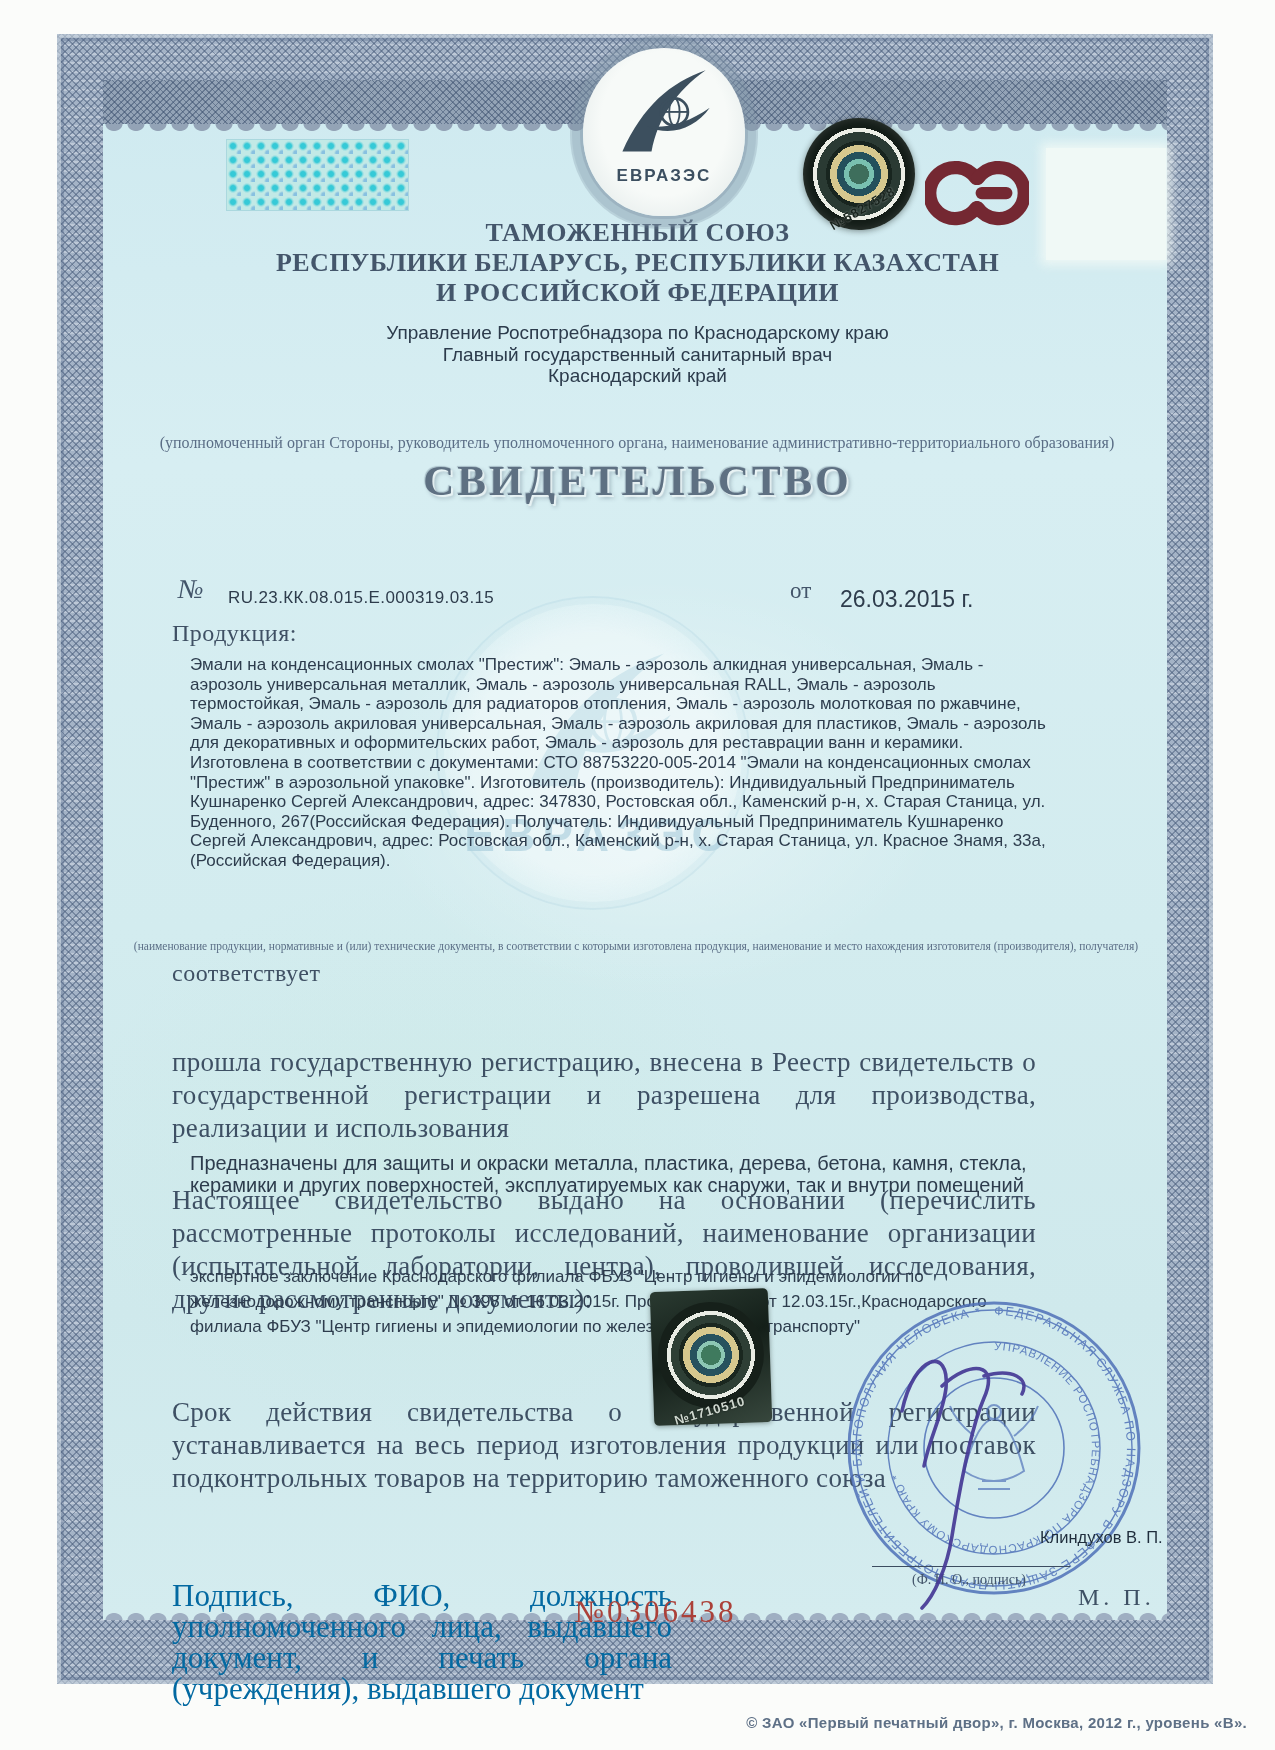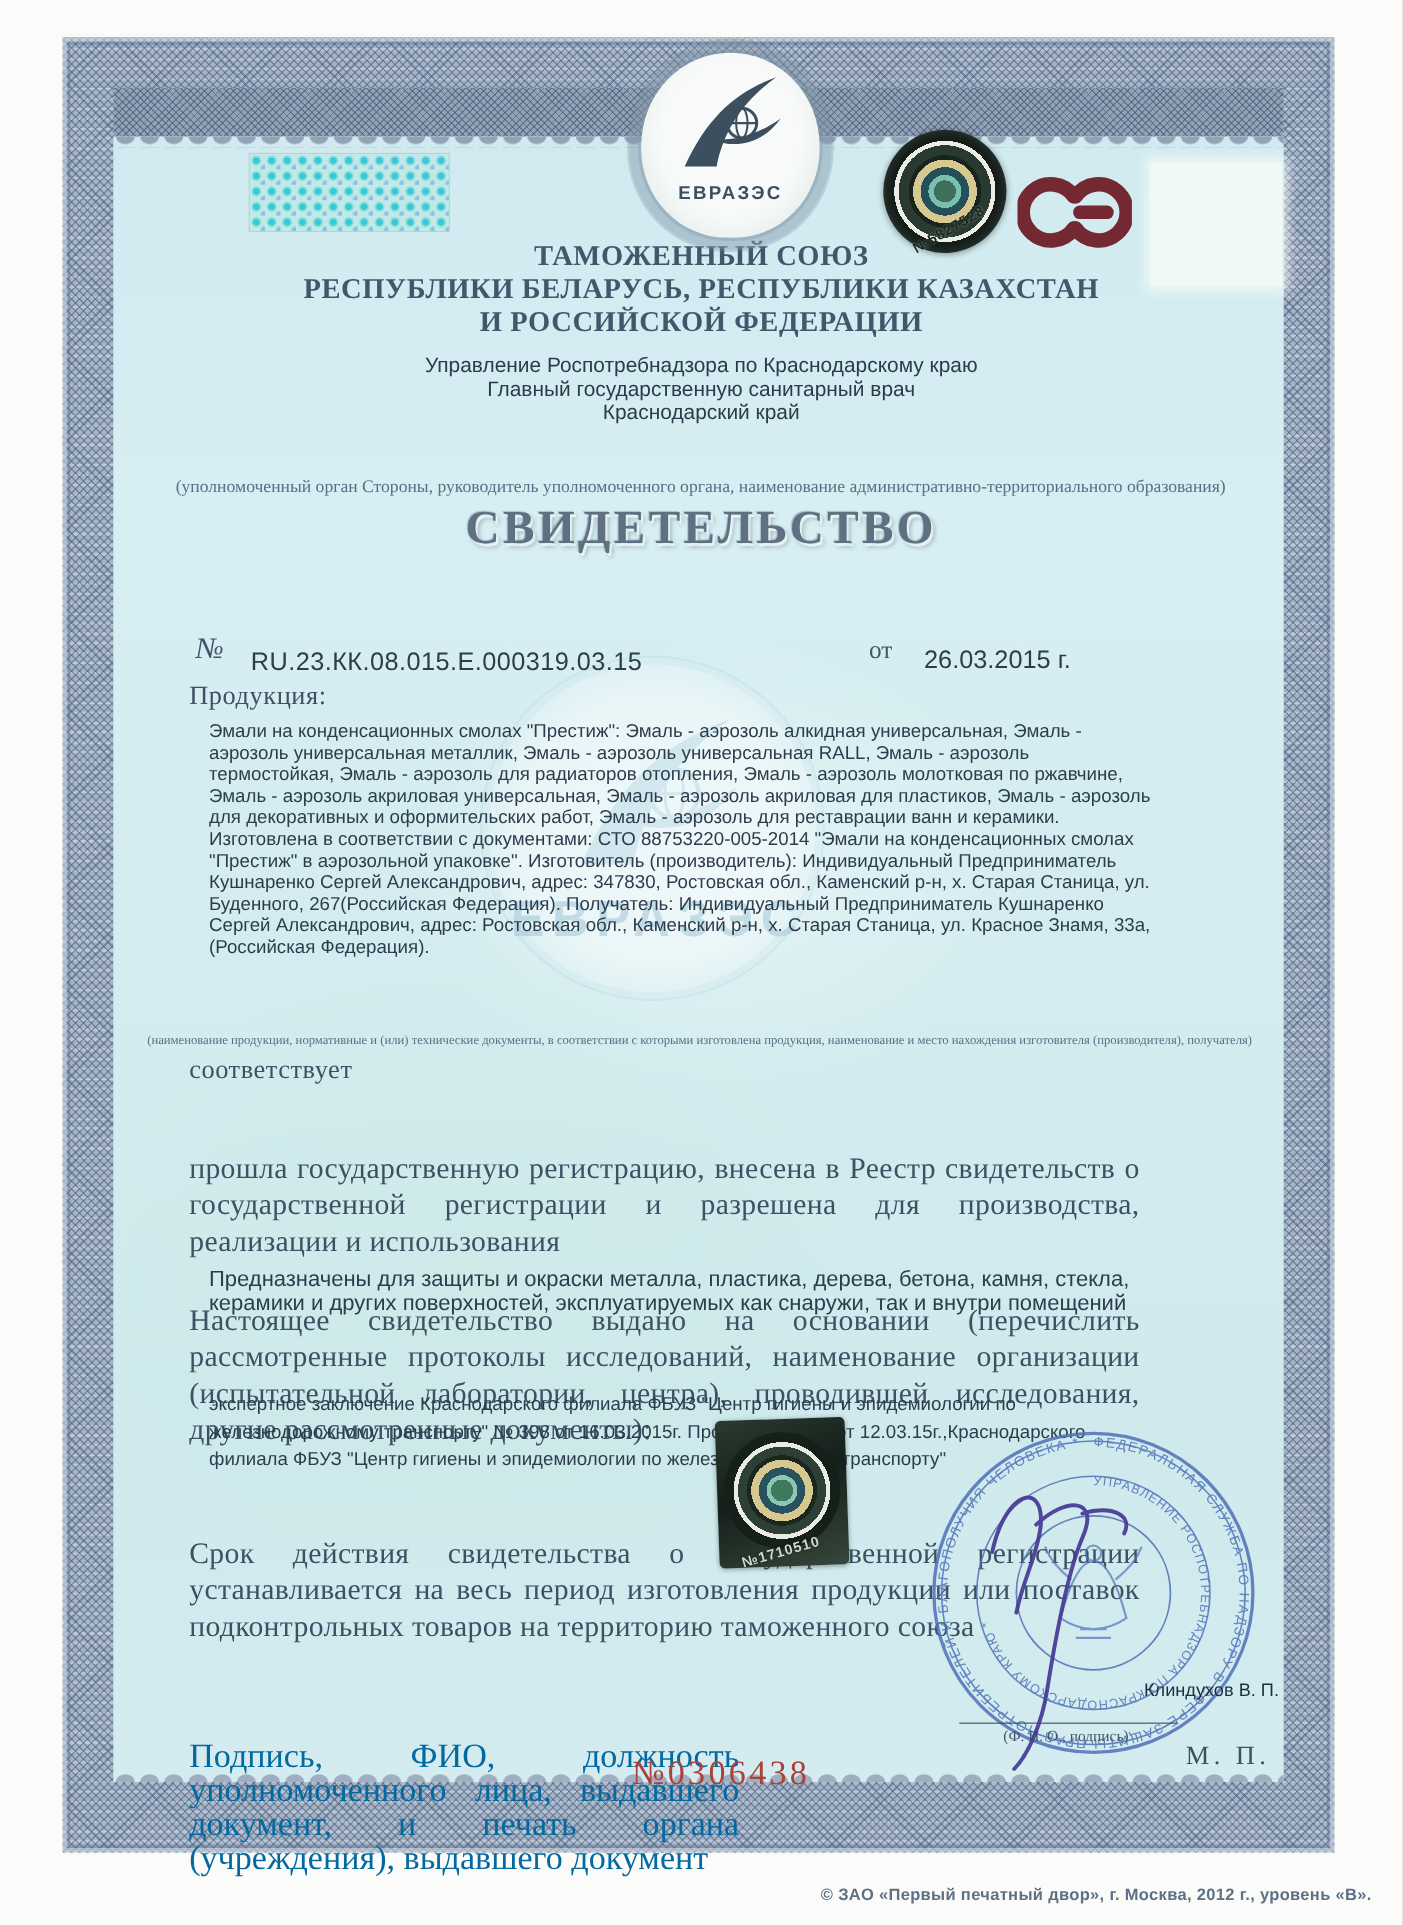--- a/index.html
+++ b/index.html
@@ -119,21 +119,21 @@
   .caption{text-align:center;color:#5b6e86;}
   .caption1{left:137px;width:1000px;top:434px;font-size:16px;}
   .caption2{left:130px;width:1012px;top:940px;font-size:11.5px;}
   .doc-title{
     left:105px;width:1065px;top:456px;text-align:center;
     font-size:43px;font-weight:bold;letter-spacing:3px;color:#5e7082;
     text-shadow:2px 2px 1px rgba(245,252,253,.8), -1px -1px 1px rgba(80,100,120,.35), 3px 3px 4px rgba(70,90,110,.40);
   }
   .doc-subtitle{left:105px;width:1065px;top:517px;text-align:center;font-size:30px;font-weight:bold;color:#43566a;}
   .num-label{left:178px;top:574px;font-size:27px;font-style:italic;color:#43556a;}
-  .num-value{left:228px;top:588px;font-size:23px;color:#2e3c4c;letter-spacing:.4px;}
+  .num-value{left:228px;top:588px;font-size:17px;color:#2e3c4c;letter-spacing:.4px;}
   .date-label{left:790px;top:578px;font-size:23px;color:#43556a;}
   .date-value{left:840px;top:586px;font-size:23px;color:#2e3c4c;}
   .sec-label{font-size:24px;color:#3f5064;letter-spacing:.5px;}
   .product-label{left:172px;top:620px;}
   .product-text{left:190px;top:655px;width:862px;font-size:17px;line-height:19.6px;color:#2d3c4d;}
   .conforms-label{left:172px;top:960px;}
   .conforms-text{left:190px;top:992px;width:850px;font-size:17px;line-height:21px;color:#2d3c4d;}
   .big-serif{
     font-size:27px;line-height:33px;color:#3e5064;text-align:justify;letter-spacing:.3px;
   }
@@ -210,21 +210,21 @@
   <div class="white-rect"></div>
 
   <div class="abs serif header-block">
     <div class="h-line">ТАМОЖЕННЫЙ СОЮЗ</div>
     <div class="h-line">РЕСПУБЛИКИ БЕЛАРУСЬ, РЕСПУБЛИКИ КАЗАХСТАН</div>
     <div class="h-line">И РОССИЙСКОЙ ФЕДЕРАЦИИ</div>
   </div>
 
   <div class="abs authority-block">
     <div>Управление Роспотребнадзора по Краснодарскому краю</div>
-    <div>Главный государственную санитарный врач</div>
+    <div>Главный государственный санитарный врач</div>
     <div>Краснодарский край</div>
   </div>
 
   <div class="abs serif caption caption1">(уполномоченный орган Стороны, руководитель уполномоченного органа, наименование административно-территориального образования)</div>
 
   <div class="abs serif doc-title">СВИДЕТЕЛЬСТВО</div>
 
   <div class="abs serif num-label">№</div>
   <div class="abs num-value">RU.23.КК.08.015.Е.000319.03.15</div>
   <div class="abs serif date-label">от</div>

